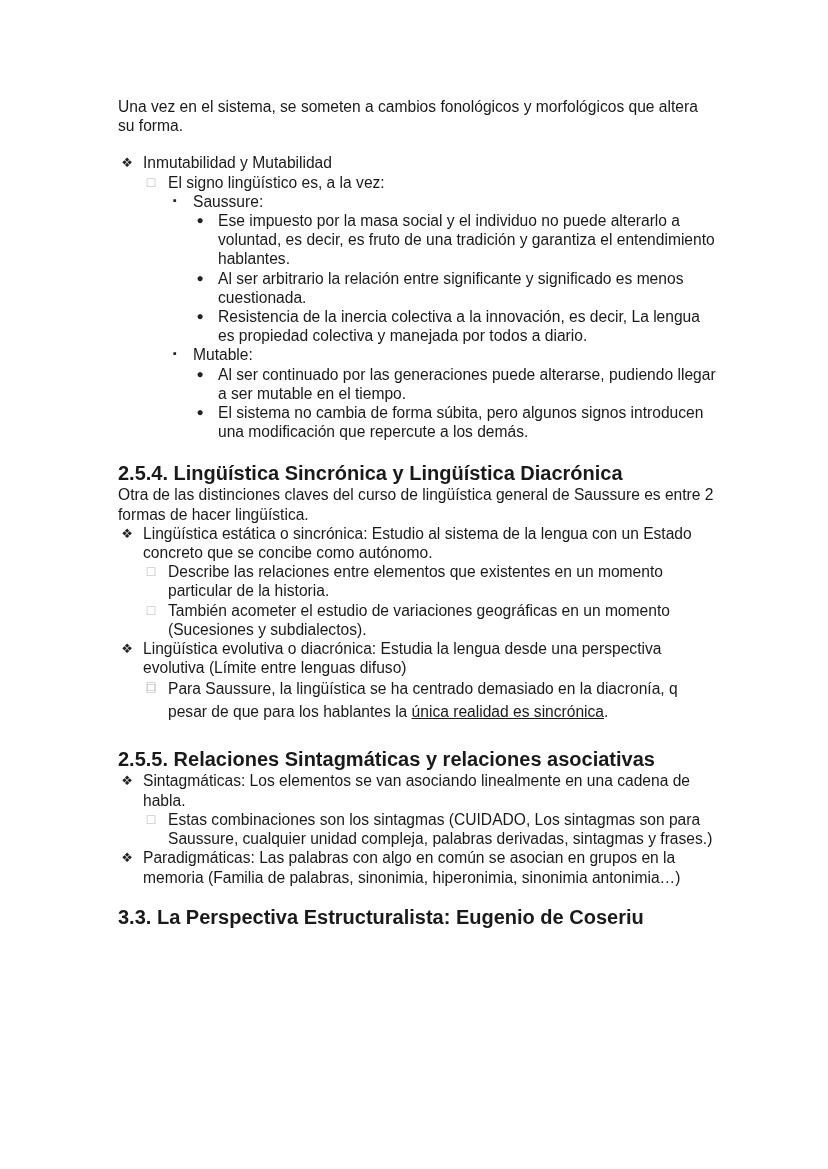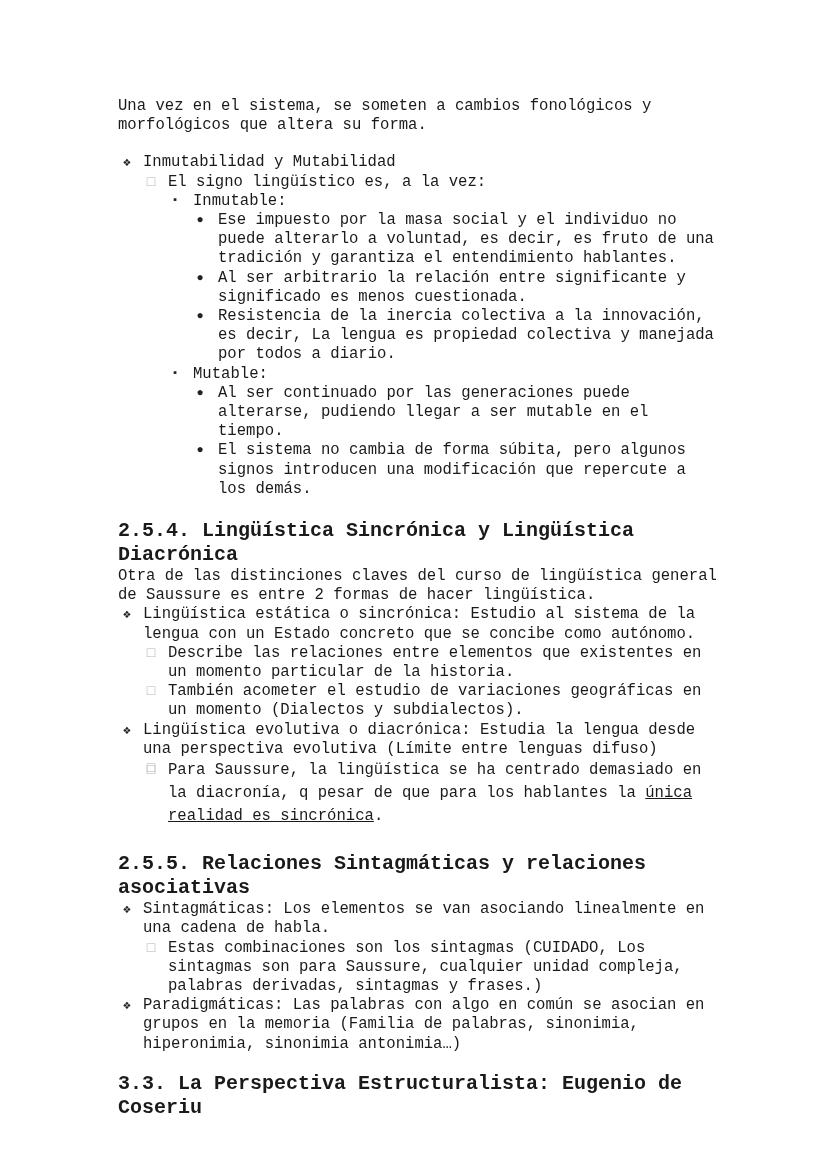--- a/index.html
+++ b/index.html
@@ -1,19 +1,19 @@
 <!DOCTYPE html>
 <html><head>
 <meta charset="utf-8">
 <style>
   html, body { margin: 0; padding: 0; background: #ffffff; }
   body { width: 828px; height: 1169px; position: relative; overflow: hidden; }
   .page {
     position: absolute; left: 118px; top: 97px; width: 600px;
-    font-family: Liberation Mono, monospace;
+    font-family: Liberation Sans, sans-serif;
     font-size: 15.6px; line-height: 19.2px; color: #1a1a1a;
   }
   p { margin: 0; }
   .para { margin-bottom: 18px; }
   .heading { font-size: 20px; line-height: 24px; margin: 0; color: #1a1a1a; }
   ul { list-style: none; margin: 0; padding: 0; }
   li { position: relative; }
   .l1 { padding-left: 25px; }
   .l1 > .mk { position: absolute; left: 0; top: 0; font-size: 13px; width: 18px; text-align: center; color: #222; }
   .l2 { padding-left: 25px; }
@@ -37,21 +37,21 @@
     <li class="l1">
       <span class="mk">❖</span>
       <span>Inmutabilidad y Mutabilidad</span>
       <ul>
         <li class="l2">
           <span class="mk">□</span>
           <span>El signo lingüístico es, a la vez:</span>
           <ul>
             <li class="l3">
               <span class="mk">▪</span>
-              <span>Inmutable:</span>
+              <span>Saussure:</span>
               <ul>
                 <li class="l4">
                   <span class="mk">●</span>
                   <span>Ese impuesto por la masa social y el individuo no puede alterarlo a voluntad, es decir, es fruto de una tradición y garantiza el entendimiento hablantes.</span>
                 </li>
                 <li class="l4">
                   <span class="mk">●</span>
                   <span>Al ser arbitrario la relación entre significante y significado es menos cuestionada.</span>
                 </li>
                 <li class="l4">
@@ -87,21 +87,21 @@
       <li class="l1">
         <span class="mk">❖</span>
         <span>Lingüística estática o sincrónica: Estudio al sistema de la lengua con un Estado concreto que se concibe como autónomo.</span>
         <ul>
           <li class="l2">
             <span class="mk">□</span>
             <span>Describe las relaciones entre elementos que existentes en un momento particular de la historia.</span>
           </li>
           <li class="l2">
             <span class="mk">□</span>
-            <span>También acometer el estudio de variaciones geográficas en un momento (Dialectos y subdialectos).</span>
+            <span>También acometer el estudio de variaciones geográficas en un momento (Sucesiones y subdialectos).</span>
           </li>
         </ul>
       </li>
       <li class="l1">
         <span class="mk">❖</span>
         <span>Lingüística evolutiva o diacrónica: Estudia la lengua desde una perspectiva evolutiva (Límite entre lenguas difuso)</span>
         <ul>
           <li class="l2">
             <span class="mk">□</span>
           </li>

